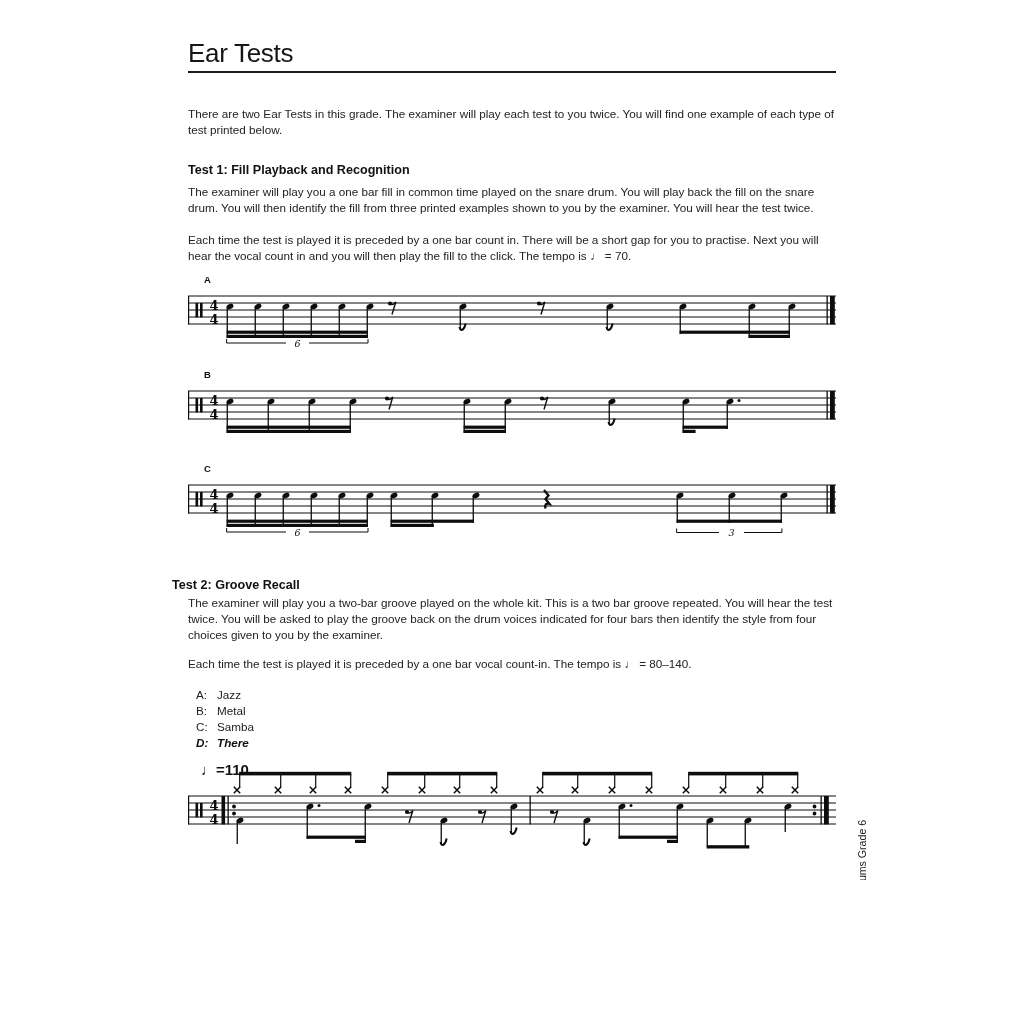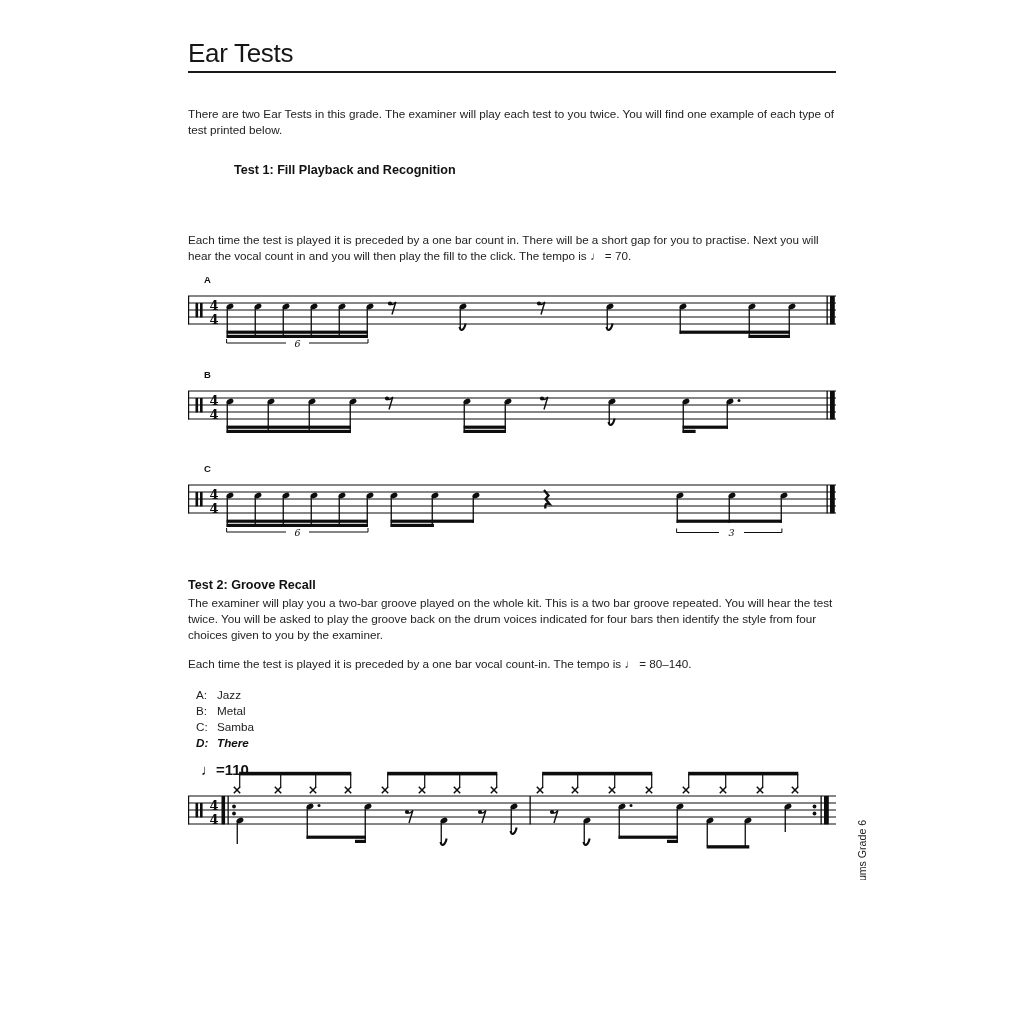--- a/index.html
+++ b/index.html
@@ -26,21 +26,22 @@
 </head>
 <body>
 
 <div id="page">
 
   <div class="abs title">Ear Tests</div>
   <div class="abs rule"></div>
 
   <div class="abs txt" style="left:188px;top:106px;">There are two Ear Tests in this grade. The examiner will play each test to you twice. You will find one example of each type of test printed below.</div>
 
-  <div class="abs h2" style="left:188px;top:163px;margin-left:46px;">Test 1: Fill Playback and Recognition</div>
+  <div class="abs h2" style="left:188px;top:163px;">Test 1: Fill Playback and Recognition</div>
+  <div class="abs txt" style="left:188px;top:184px;">The examiner will play you a one bar fill in common time played on the snare drum. You will play back the fill on the snare drum. You will then identify the fill from three printed examples shown to you by the examiner. You will hear the test twice.</div>
   <div class="abs txt" style="left:188px;top:232px;">Each time the test is played it is preceded by a one bar count in. There will be a short gap for you to practise. Next you will hear the vocal count in and you will then play the fill to the click. The tempo is ♩ = 70.</div>
 
   <div class="abs stave-label" style="left:204px;top:274px;">A</div>
   <svg class="abs" style="left:188px;top:286px;" width="652" height="66" viewBox="0 0 652 66">
     <defs>
       <ellipse id="nhA" rx="3.6" ry="2.55" transform="rotate(-25)" fill="#0d0d0d"></ellipse>
       <g id="erA" stroke="#0d0d0d" fill="none">
         <circle cx="0" cy="0" r="2.1" fill="#0d0d0d" stroke="none"></circle>
         <path d="M0,0 Q3,2.6 5.8,-1.5" stroke-width="1.4"></path>
         <path d="M5.8,-1.5 L2,11" stroke-width="1.4"></path>
@@ -241,21 +242,21 @@
       <rect x="488.6" y="44.6" width="105.3" height="3.2"></rect>
       <path d="M488.6,53.5 L488.6,57.5 L531,57.5 M556,57.5 L593.9,57.5 L593.9,53.5" stroke="#0d0d0d" stroke-width="1" fill="none"></path>
       <text class="tup" x="543.5" y="61" text-anchor="middle">3</text>
     </g>
     <g fill="#0d0d0d">
       <rect x="638.5" y="10" width="1.3" height="28.4"></rect>
         <rect x="642" y="10" width="4.8" height="28.4"></rect>
     </g>
   </svg>
 
-  <div class="abs h2" style="left:188px;top:578px;">Test 2: Groove Recall</div>
+  <div class="abs h2" style="left:172px;top:578px;">Test 2: Groove Recall</div>
   <div class="abs txt" style="left:188px;top:595px;">The examiner will play you a two-bar groove played on the whole kit. This is a two bar groove repeated. You will hear the test twice. You will be asked to play the groove back on the drum voices indicated for four bars then identify the style from four choices given to you by the examiner.</div>
   <div class="abs txt" style="left:188px;top:656px;">Each time the test is played it is preceded by a one bar vocal count-in. The tempo is ♩ = 80–140.</div>
 
   <div class="abs opts">
     <div class="opt-row">
       <span class="opt-key">A:</span>
       <span>Jazz</span>
     </div>
     <div class="opt-row">
       <span class="opt-key">B:</span>

